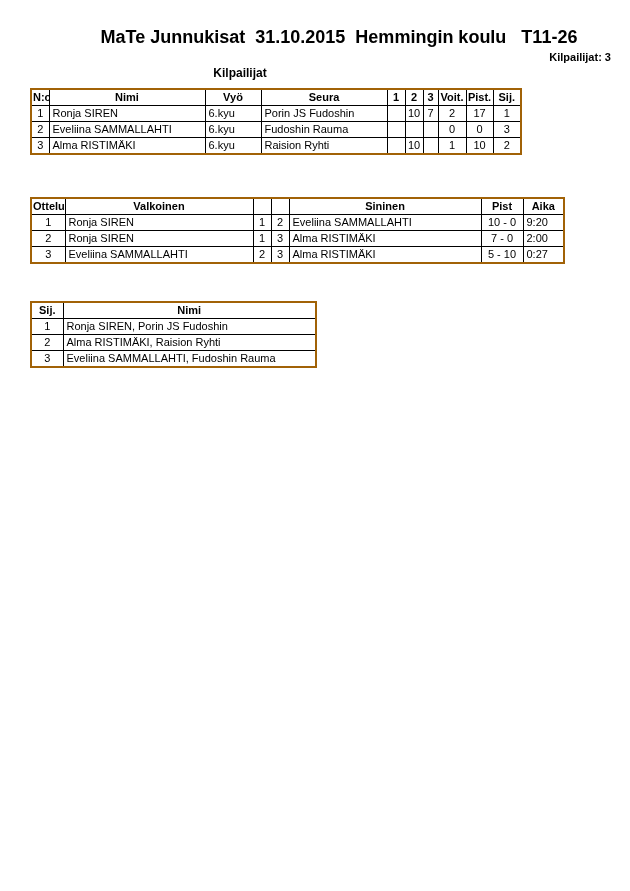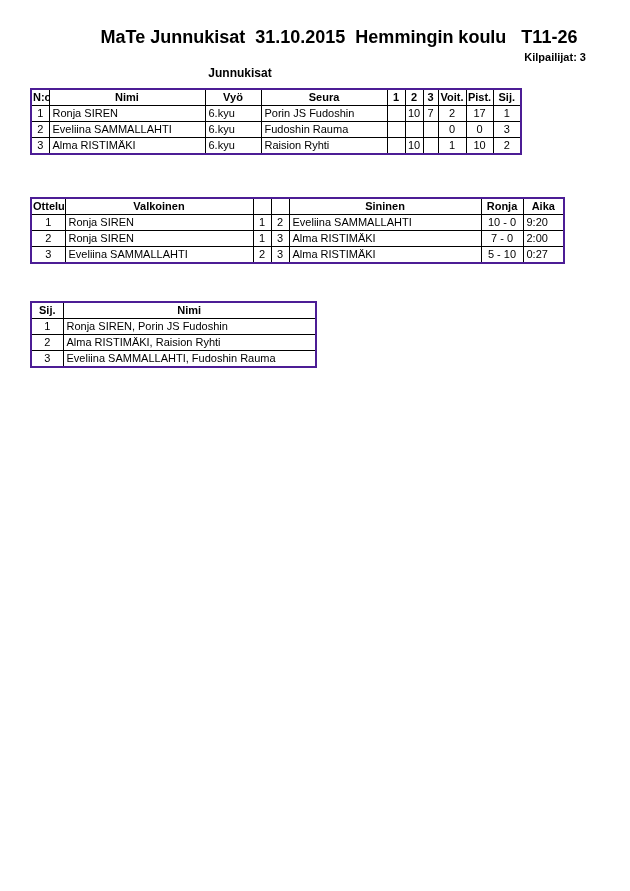--- a/index.html
+++ b/index.html
@@ -2,53 +2,53 @@
 <html><head>
 <meta charset="utf-8">
 <style>
   * { margin:0; padding:0; box-sizing:border-box; }
   html,body { width:630px; height:891px; background:#ffffff; color:#000000;
               font-family:"Liberation Sans","DejaVu Sans",sans-serif; }
   .page { position:relative; width:630px; height:891px; background:#fff; overflow:hidden; }
 
   .title { position:absolute; top:27px; left:0; width:630px; text-align:center;
            font-size:18px; font-weight:bold; white-space:pre;margin-left:24px; }
-  .subtitle { position:absolute; top:51px; left:0; width:630px; padding-right:44px;
+  .subtitle { position:absolute; top:51px; left:0; width:630px; padding-right:19px;
               text-align:right; font-size:11px; font-weight:bold; }
 
   .sec-heading { position:absolute; font-size:12px; font-weight:bold; text-align:center; }
   #h-kilpailijat { top:66px; left:30px; width:420px; }
   #h-ottelut     { top:180px; left:30px; width:533px;margin-top:20px; }
   #h-tulokset    { top:284px; left:30px; width:285px; }
 
   .twrap { position:absolute; left:30px; }
   #t1wrap { top:88px; }
   #t2wrap { top:197px; }
   #t3wrap { top:301px; }
 
-  table { border-collapse:collapse; table-layout:fixed; border:2px solid #4c1d95; background:#fff; }
+  table { border-collapse:collapse; table-layout:fixed; border:2px solid #a16207; background:#fff; }
   th, td { border:1px solid #000; font-size:11px; height:16px; line-height:15px;
            padding:0 3px; overflow:hidden; white-space:nowrap; vertical-align:middle; }
   th { font-weight:bold; text-align:center; padding:0 1px; }
   td.c { text-align:center; padding:0 1px; }
   td.l { text-align:left; }
 
   #t1 { width:490px; }
   #t2 { width:533px; }
   #t3 { width:285px; }
 </style>
 </head>
 <body>
 
 <div class="page">
 
   <div class="title">MaTe Junnukisat  31.10.2015  Hemmingin koulu   T11-26</div>
   <div class="subtitle">Kilpailijat: 3</div>
 
-  <div class="sec-heading" id="h-kilpailijat">Junnukisat</div>
+  <div class="sec-heading" id="h-kilpailijat">Kilpailijat</div>
   <div class="twrap" id="t1wrap">
     <table id="t1">
       <colgroup>
         <col style="width:18px">
           <col style="width:156px">
           <col style="width:56px">
           <col style="width:126px">
         <col style="width:18px">
           <col style="width:18px">
           <col style="width:15px">
@@ -123,21 +123,21 @@
           <col style="width:42px">
           <col style="width:41px">
       </colgroup>
       <thead>
         <tr>
           <th>Ottelu</th>
           <th>Valkoinen</th>
           <th></th>
           <th></th>
           <th>Sininen</th>
-          <th>Ronja</th>
+          <th>Pist</th>
           <th>Aika</th>
         </tr>
       </thead>
       <tbody>
         <tr>
           <td class="c">1</td>
           <td class="l">Ronja SIREN</td>
           <td class="c">1</td>
           <td class="c">2</td>
           <td class="l">Eveliina SAMMALLAHTI</td>

